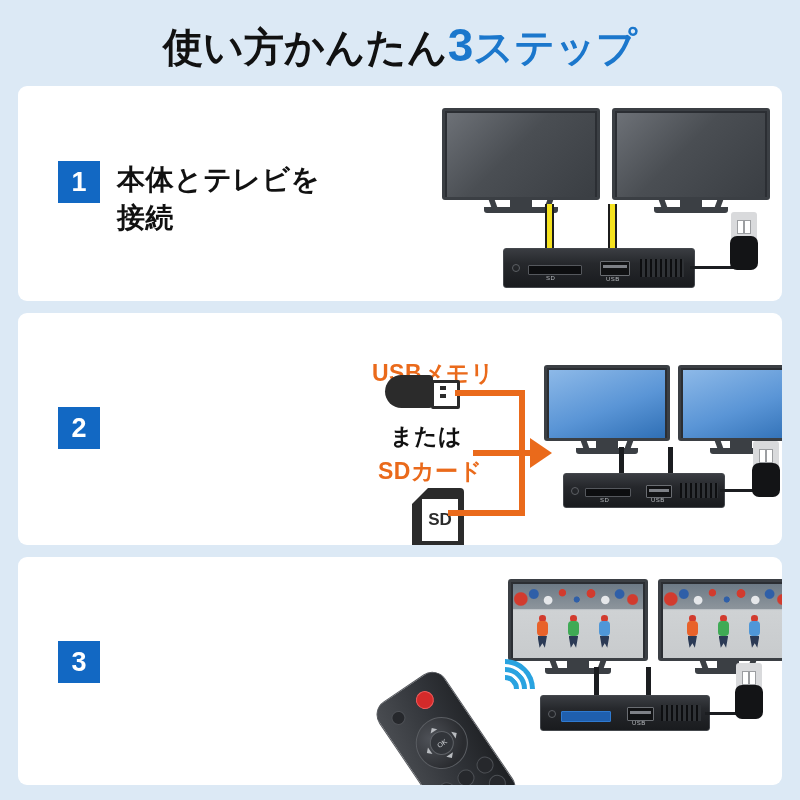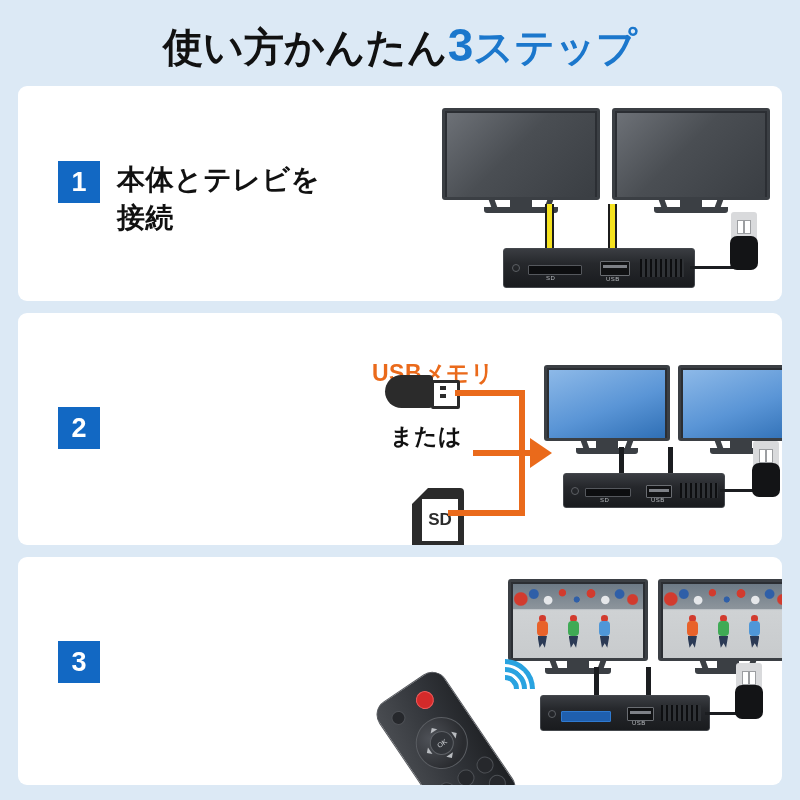--- a/index.html
+++ b/index.html
@@ -469,20 +469,21 @@
 
   <div class="callout" style="left:354px; top:33px;margin-top:12px;">USBメモリ</div>
   <div class="usb-stick" style="left:367px; top:62px;">
     <div class="body"></div>
     <div class="conn">
         <i class="a"></i>
         <i class="b"></i>
       </div>
   </div>
   <div class="callout neutral" style="left:372px; top:108px;">または</div>
+  <div class="callout" style="left:360px; top:143px;">SDカード</div>
   <div class="sd-card" style="left:394px; top:175px;">
     <div class="body"></div>
     <div class="label">SD</div>
   </div>
 
   <div class="o-line" style="left:437px; top:77px; width:70px; height:6px;"></div>
   <div class="o-line" style="left:501px; top:77px; width:6px; height:126px;"></div>
   <div class="o-line" style="left:430px; top:197px; width:77px; height:6px;"></div>
   <div class="o-line" style="left:455px; top:137px; width:58px; height:6px;"></div>
   <div class="o-arrow" style="left:512px; top:125px;"></div>

